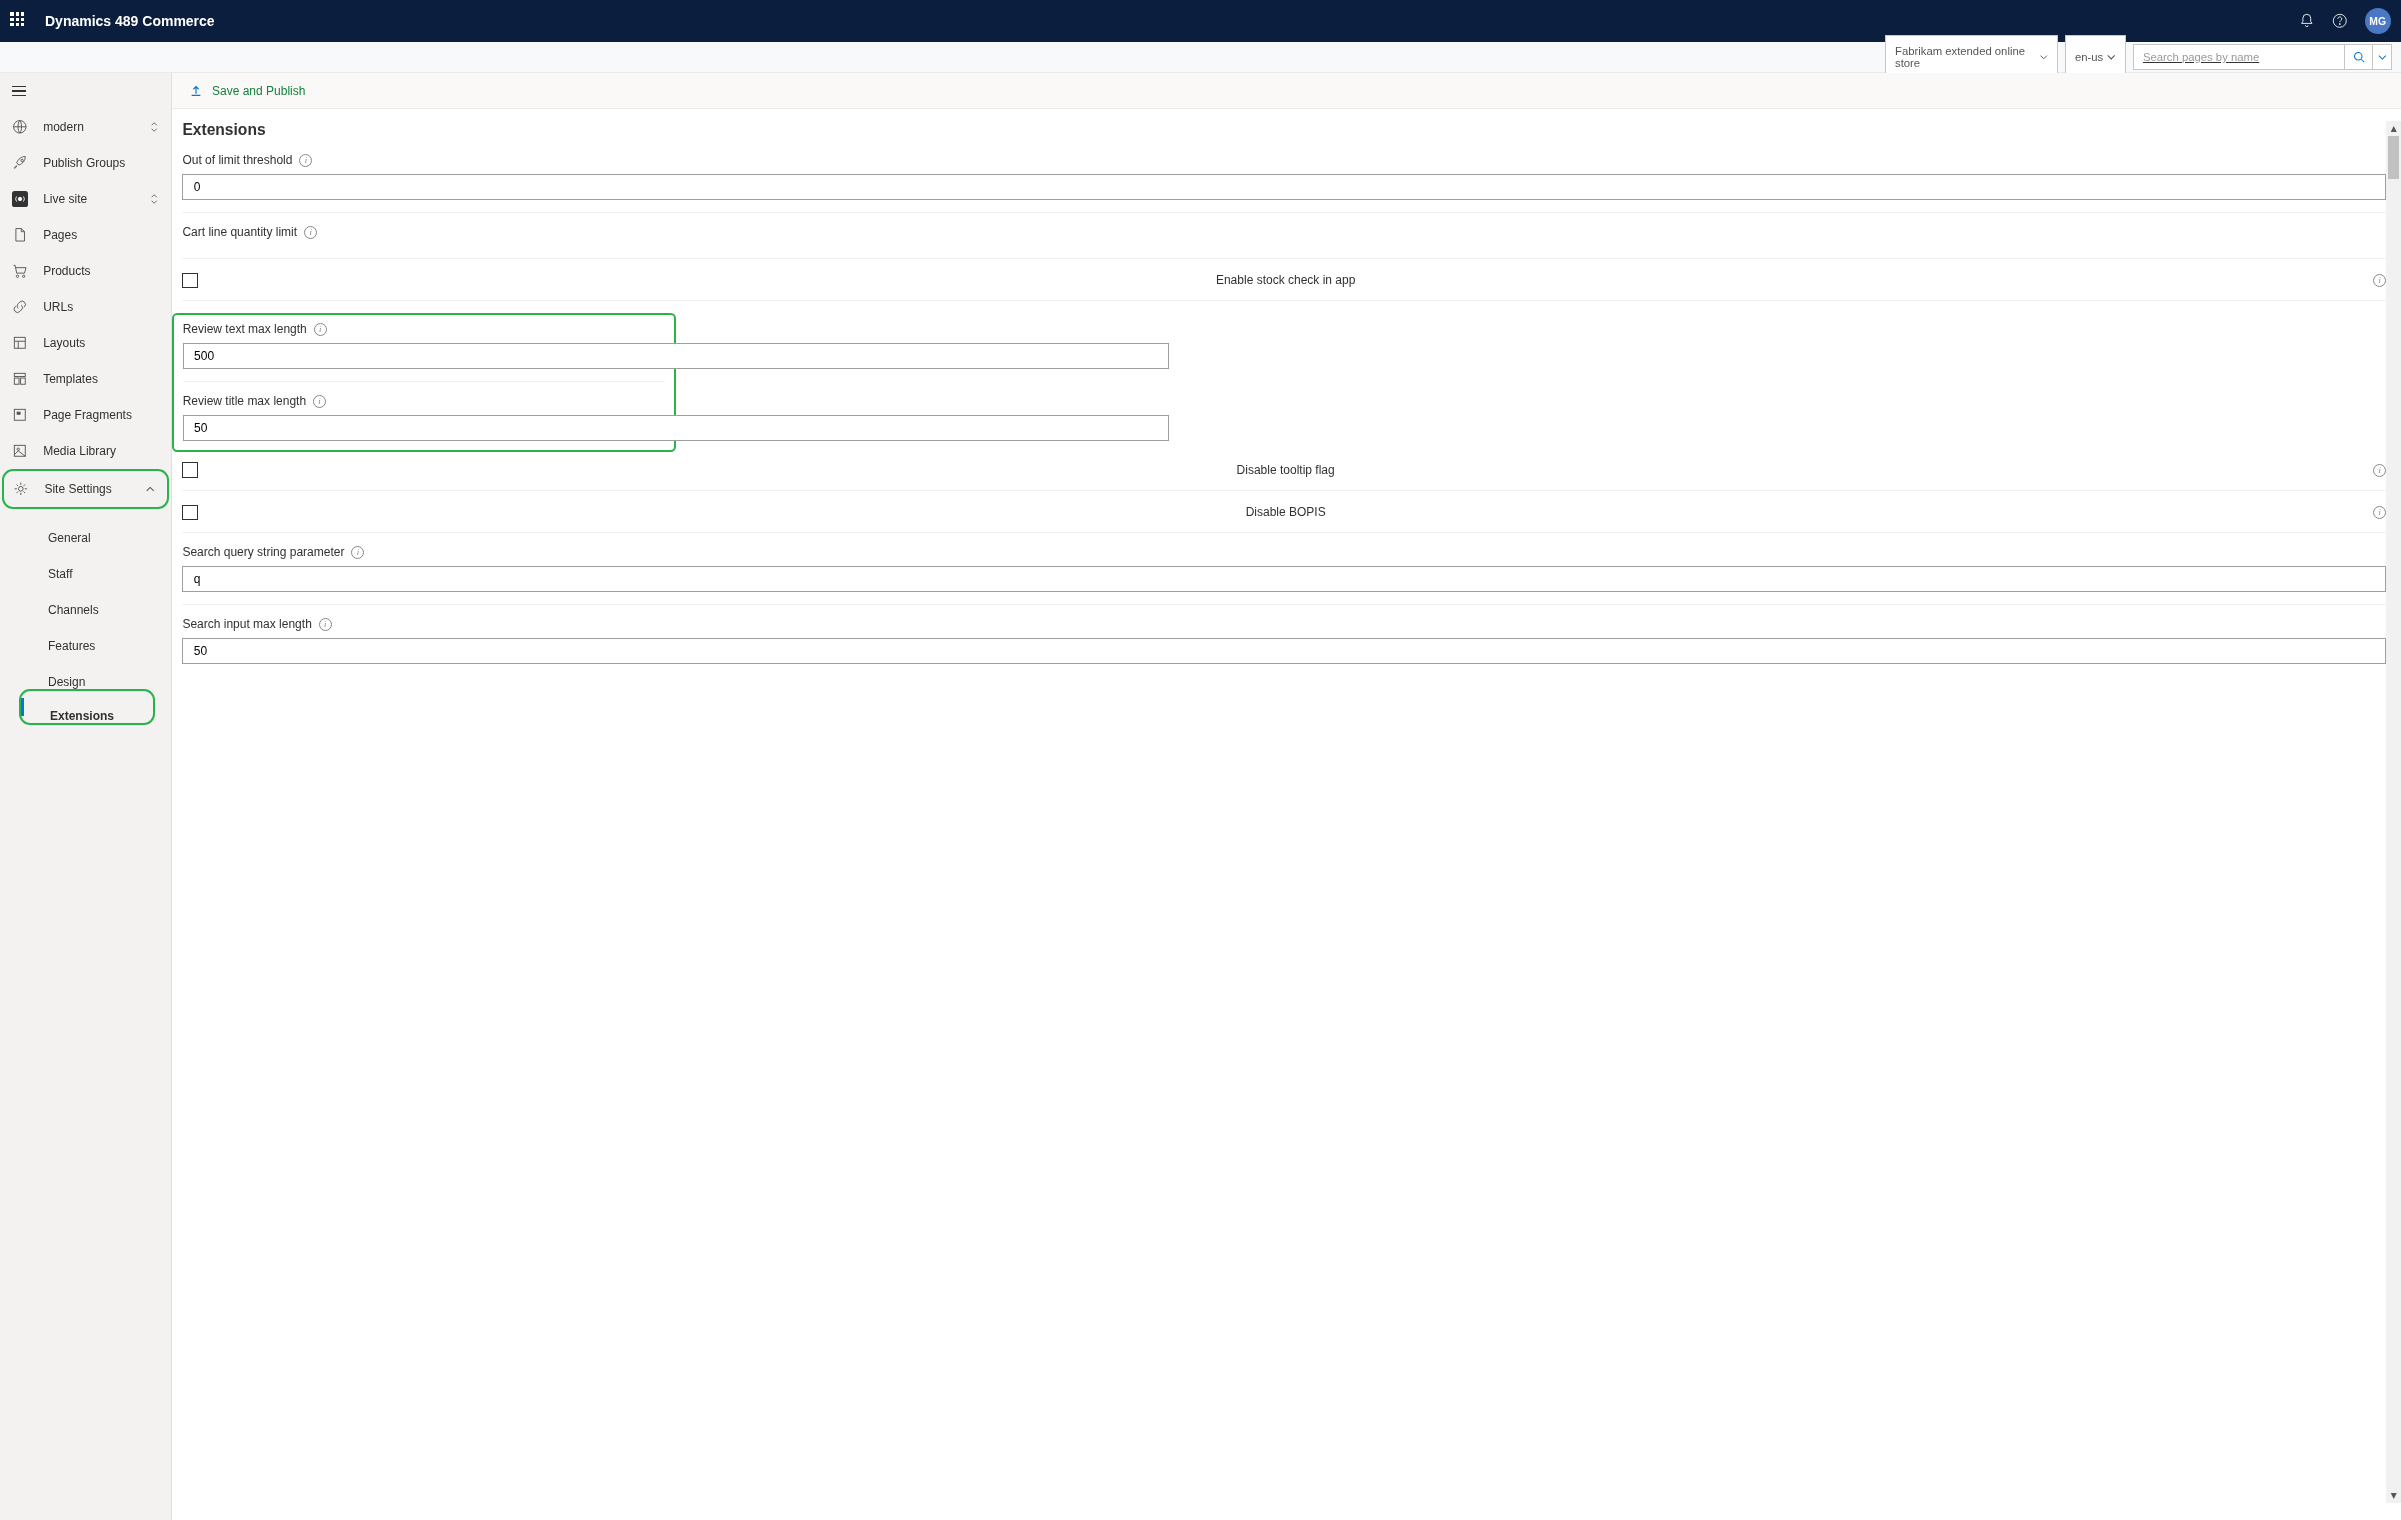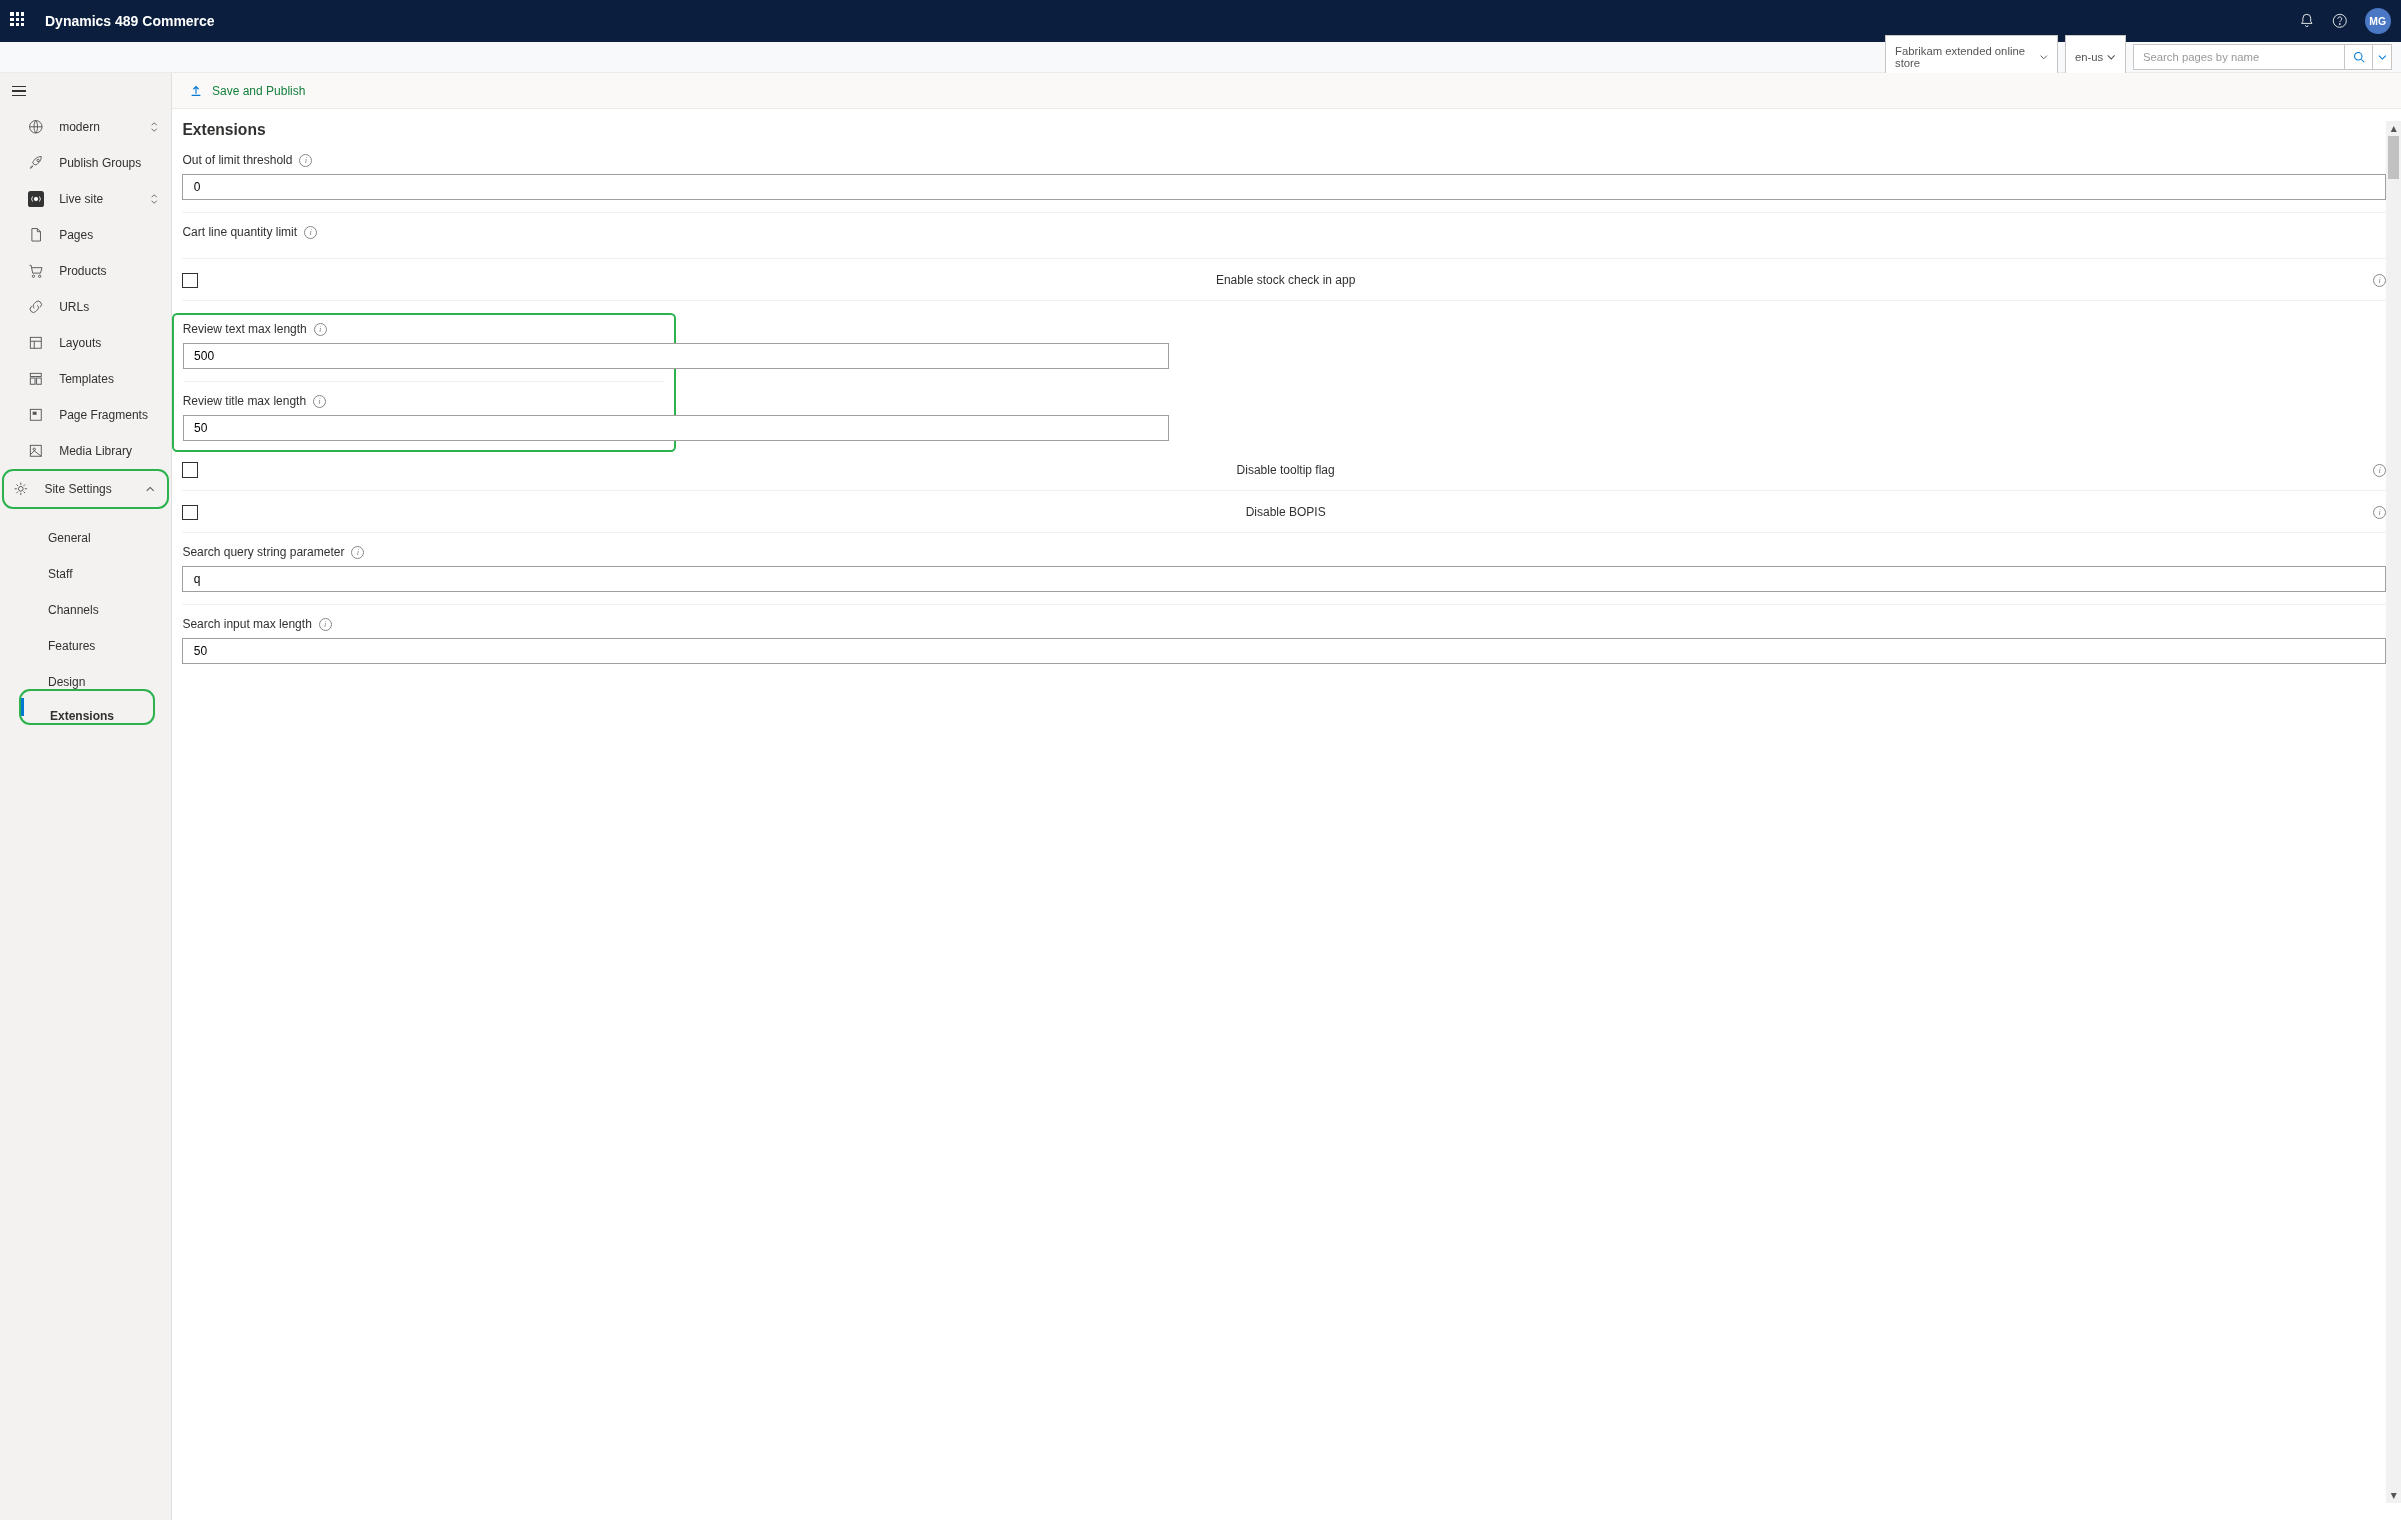--- a/index.html
+++ b/index.html
@@ -49,21 +49,21 @@
   .site-select, .locale-select {
     height: 44px; border: 0.9px solid #c8c6c4; background: #fff;
     display: flex; align-items: center; justify-content: space-between;
     padding: 0 8.7px; cursor: pointer; font-size: 11.3px; color: #555;
   }
   .site-select { width: 173px; }
   .locale-select { width: 61px; }
   .search-wrap { display: flex; }
   .search-input {
     width: 212px; height: 26px; border: 0.9px solid #c8c6c4;
-    padding: 0 8.7px; font-size: 11.3px; outline: none; color: #333;
+    padding: 0 8.7px; font-size: 11.3px; outline: none; color: #333; text-decoration: underline;
   }
   .search-input::placeholder { color: #999; }
   .search-btn, .search-more {
     height: 26px; border: 0.9px solid #c8c6c4; background: #fff;
     display: flex; align-items: center; justify-content: center; cursor: pointer;
   }
   .search-btn { width: 28px; border-left: none; }
   .search-more { width: 19px; border-left: none; }
   
   .layout { display: flex; height: calc(100vh - 73px); }
@@ -73,21 +73,21 @@
     display: flex; flex-direction: column;
     border-right: 0.9px solid #e1dfdd;
     overflow-y: auto;
   }
   .burger-row { height: 36px; display:flex; align-items:center; padding-left:12px; }
   .burger { width: 14px; height: 10.4px; cursor:pointer; display:flex; flex-direction:column; justify-content:space-between;}
   .burger span { height:1.3px; background:#333; }
   
   .side-item {
     height: 36px; display: flex; align-items: center;
-    padding-left: 28px; gap: 15.6px; cursor: pointer;
+    padding-left: 12px; gap: 15.6px; cursor: pointer;
     font-size: 12px; color: #323130;
   }
   .side-item.expandable { justify-content: flex-start; }
   .side-item .chevron { margin-left: auto; margin-right: 12px; }
   .side-icon { width: 15.6px; height: 15.6px; color: #555; flex-shrink:0;}
   
   .side-sub {
     height: 36px; display: flex; align-items: flex-end;
     padding-left: 48px; cursor: pointer; font-size: 12px;
   }

